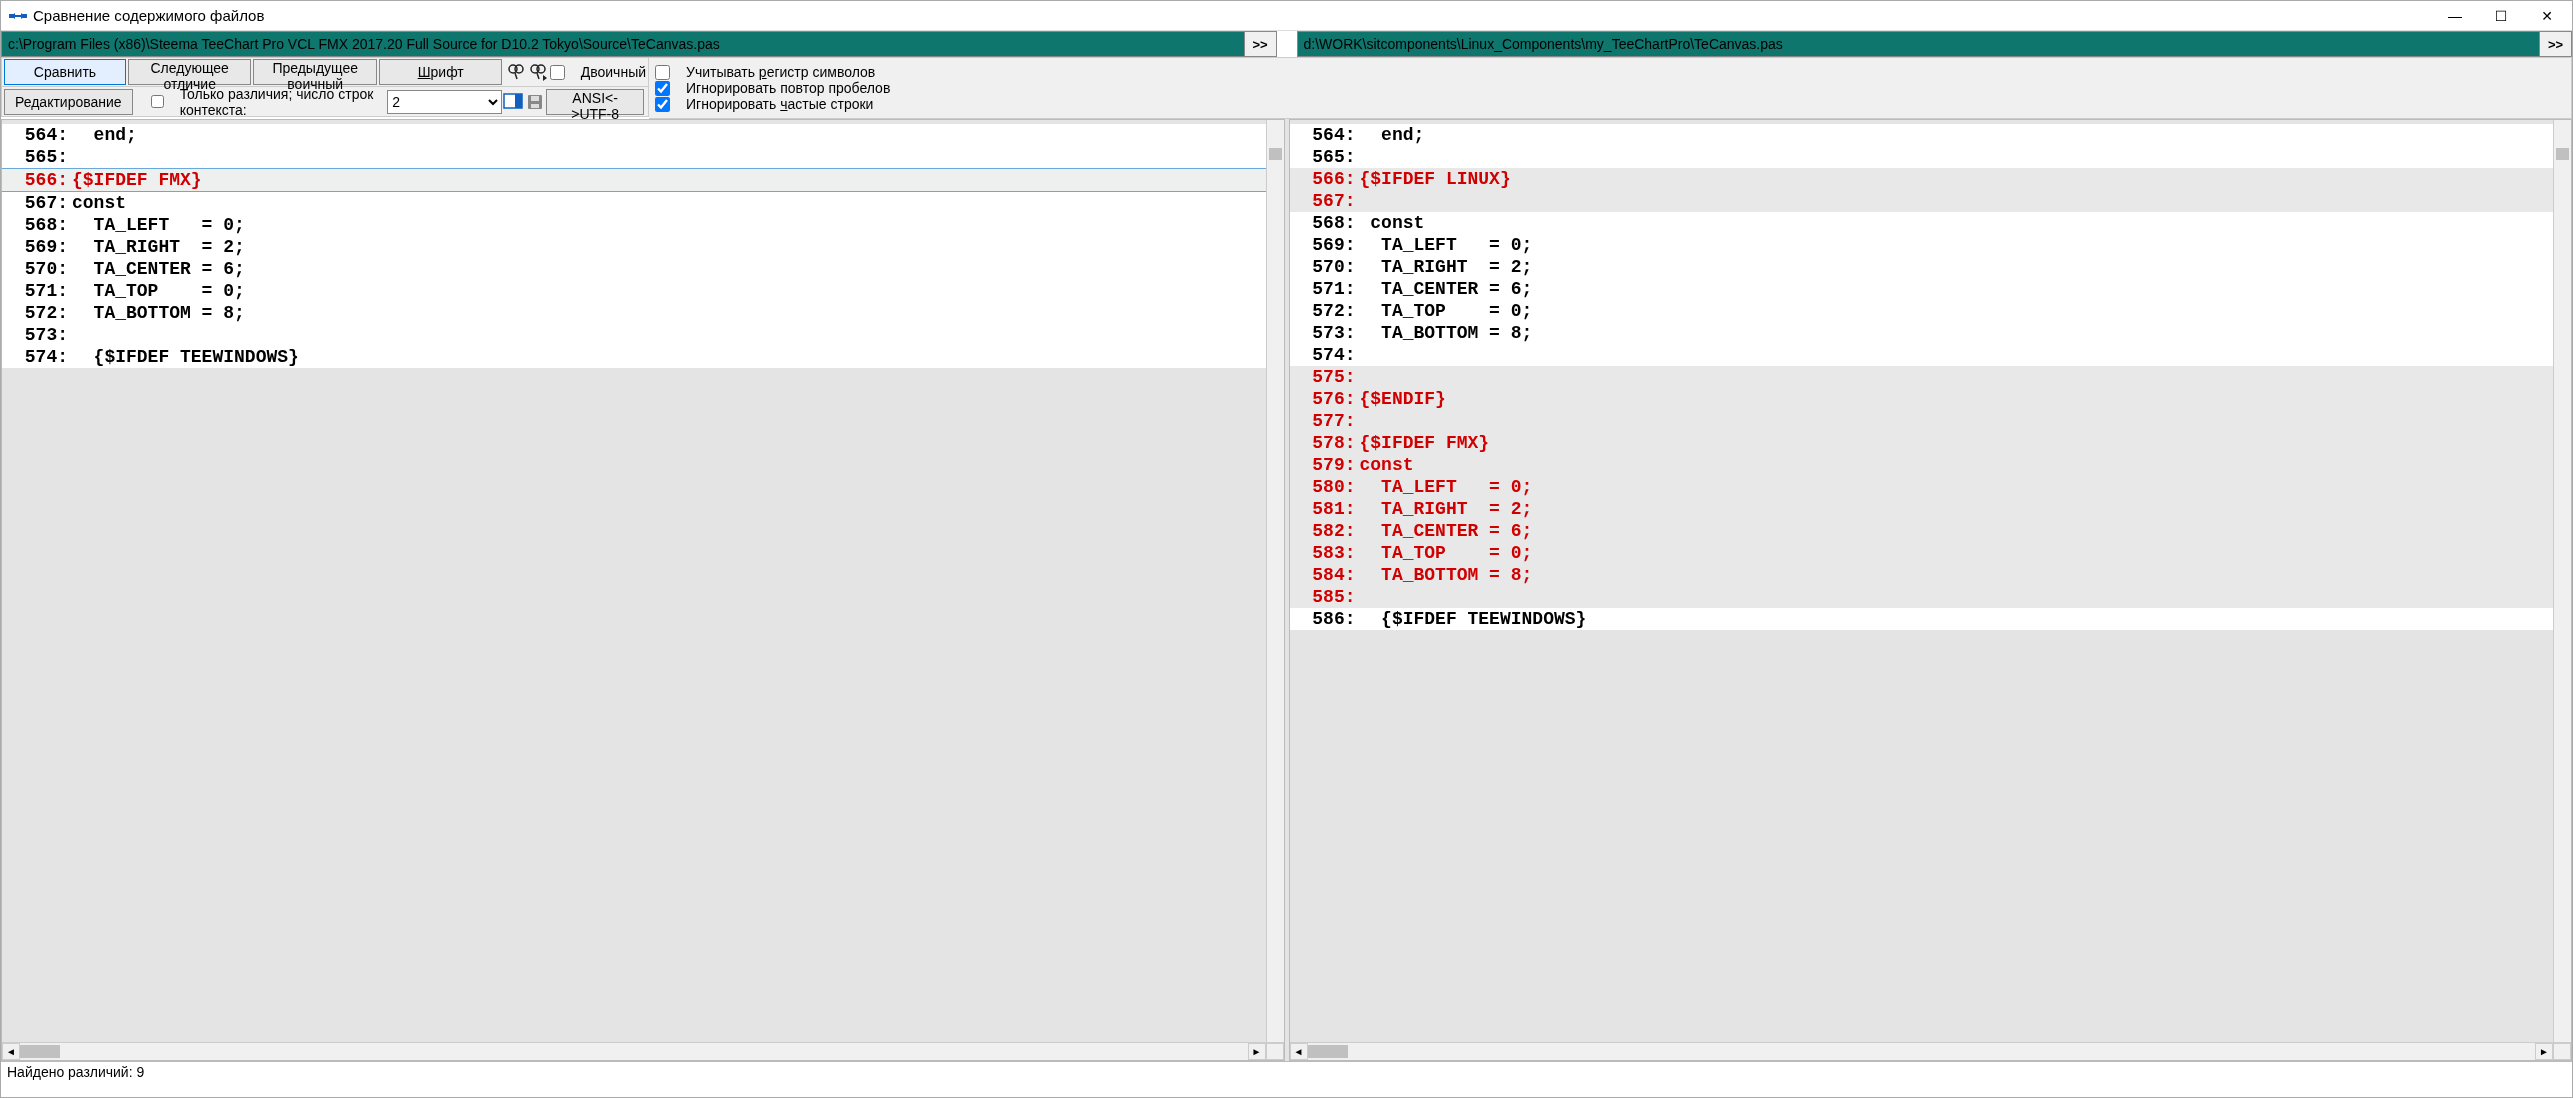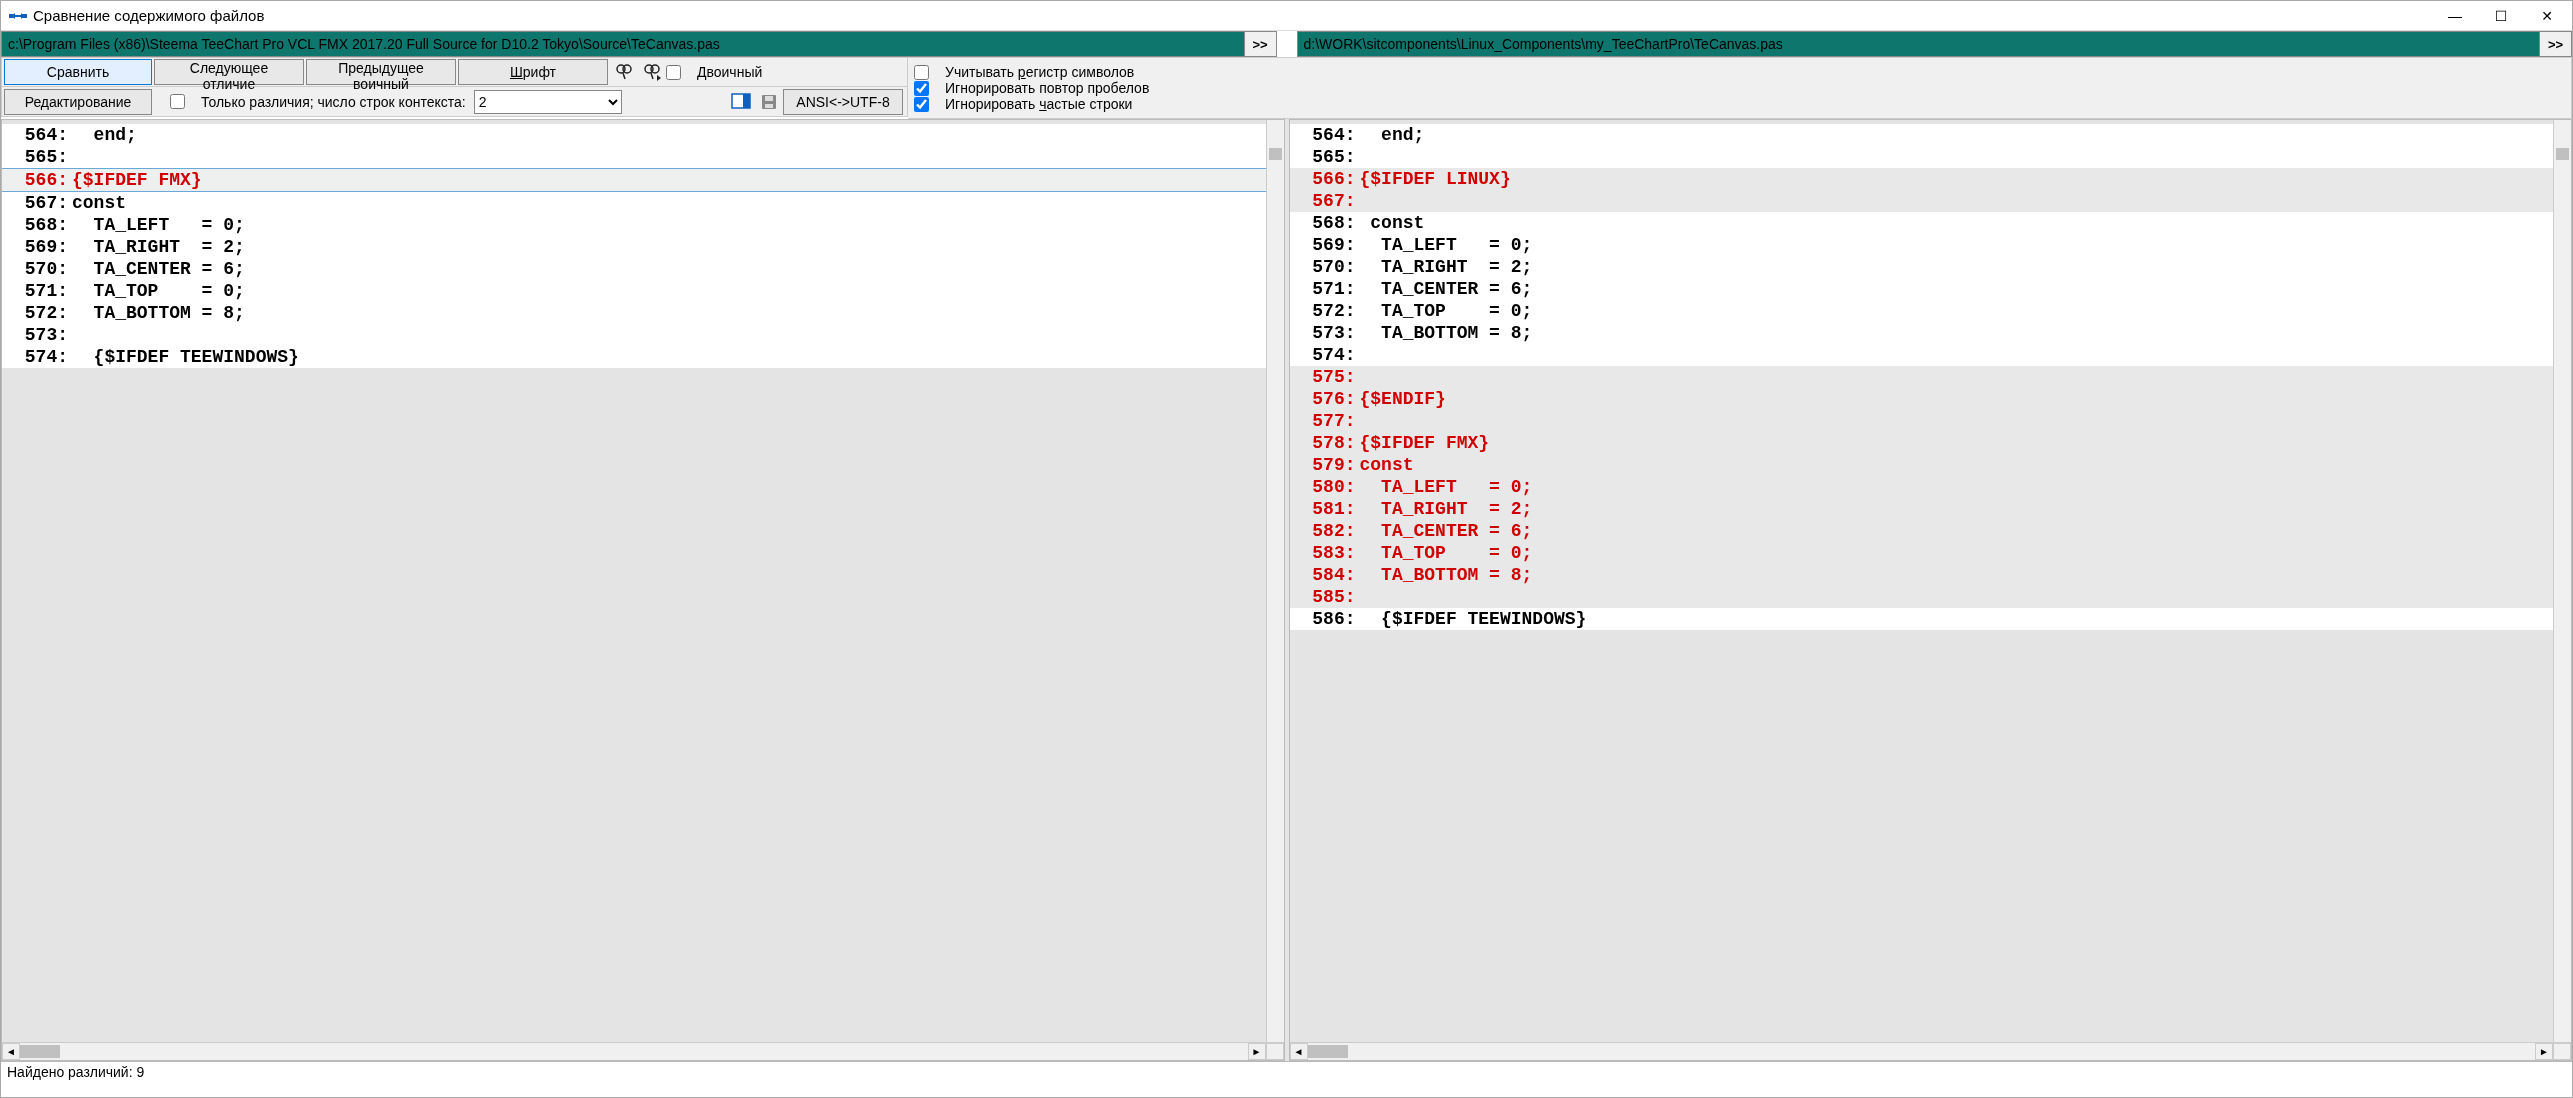--- a/index.html
+++ b/index.html
@@ -11,21 +11,21 @@
 .titlebar .title { flex: 1; font-size: 15px; }
 .win-btns { display: flex; }
 .win-btn { width: 46px; height: 30px; display: flex; align-items: center; justify-content: center; font-size: 14px; }
 
 .path-row { display: flex; height: 26px; }
 .path-input { flex: 1; border: 1px solid #888; padding: 3px 6px; font-size: 14px; background: #0f766e; }
 .path-btn { width: 32px; border: 1px solid #888; border-left: none; background: #f0f0f0; font-size: 13px; font-weight: bold; }
 .path-gap { width: 20px; }
 
 .top-area { display: flex; }
-.left-toolbar { width: 907px; }
+.left-toolbar { width: 648px; }
 .right-toolbar { flex: 1; padding: 6px 6px; background: #f0f0f0; border: 1px solid #ccc; border-left: none; }
 
 .toolbar-row { display: flex; align-items: center; height: 30px; padding: 2px; gap: 0; background: #f0f0f0; border: 1px solid #ccc; }
 .toolbar-row + .toolbar-row { border-top: none; }
 .btn { height: 26px; border: 1px solid #888; background: #e8e8e8; padding: 0 10px; font-size: 14px; margin-right: 2px; }
 .btn.primary { background: #e3efff; border: 1px solid #0078d7; }
 .btn.wide1 { width: 148px; }
 .btn.wide2 { width: 150px; }
 .btn.wide3 { width: 150px; }
 .btn.wide4 { width: 150px; }

